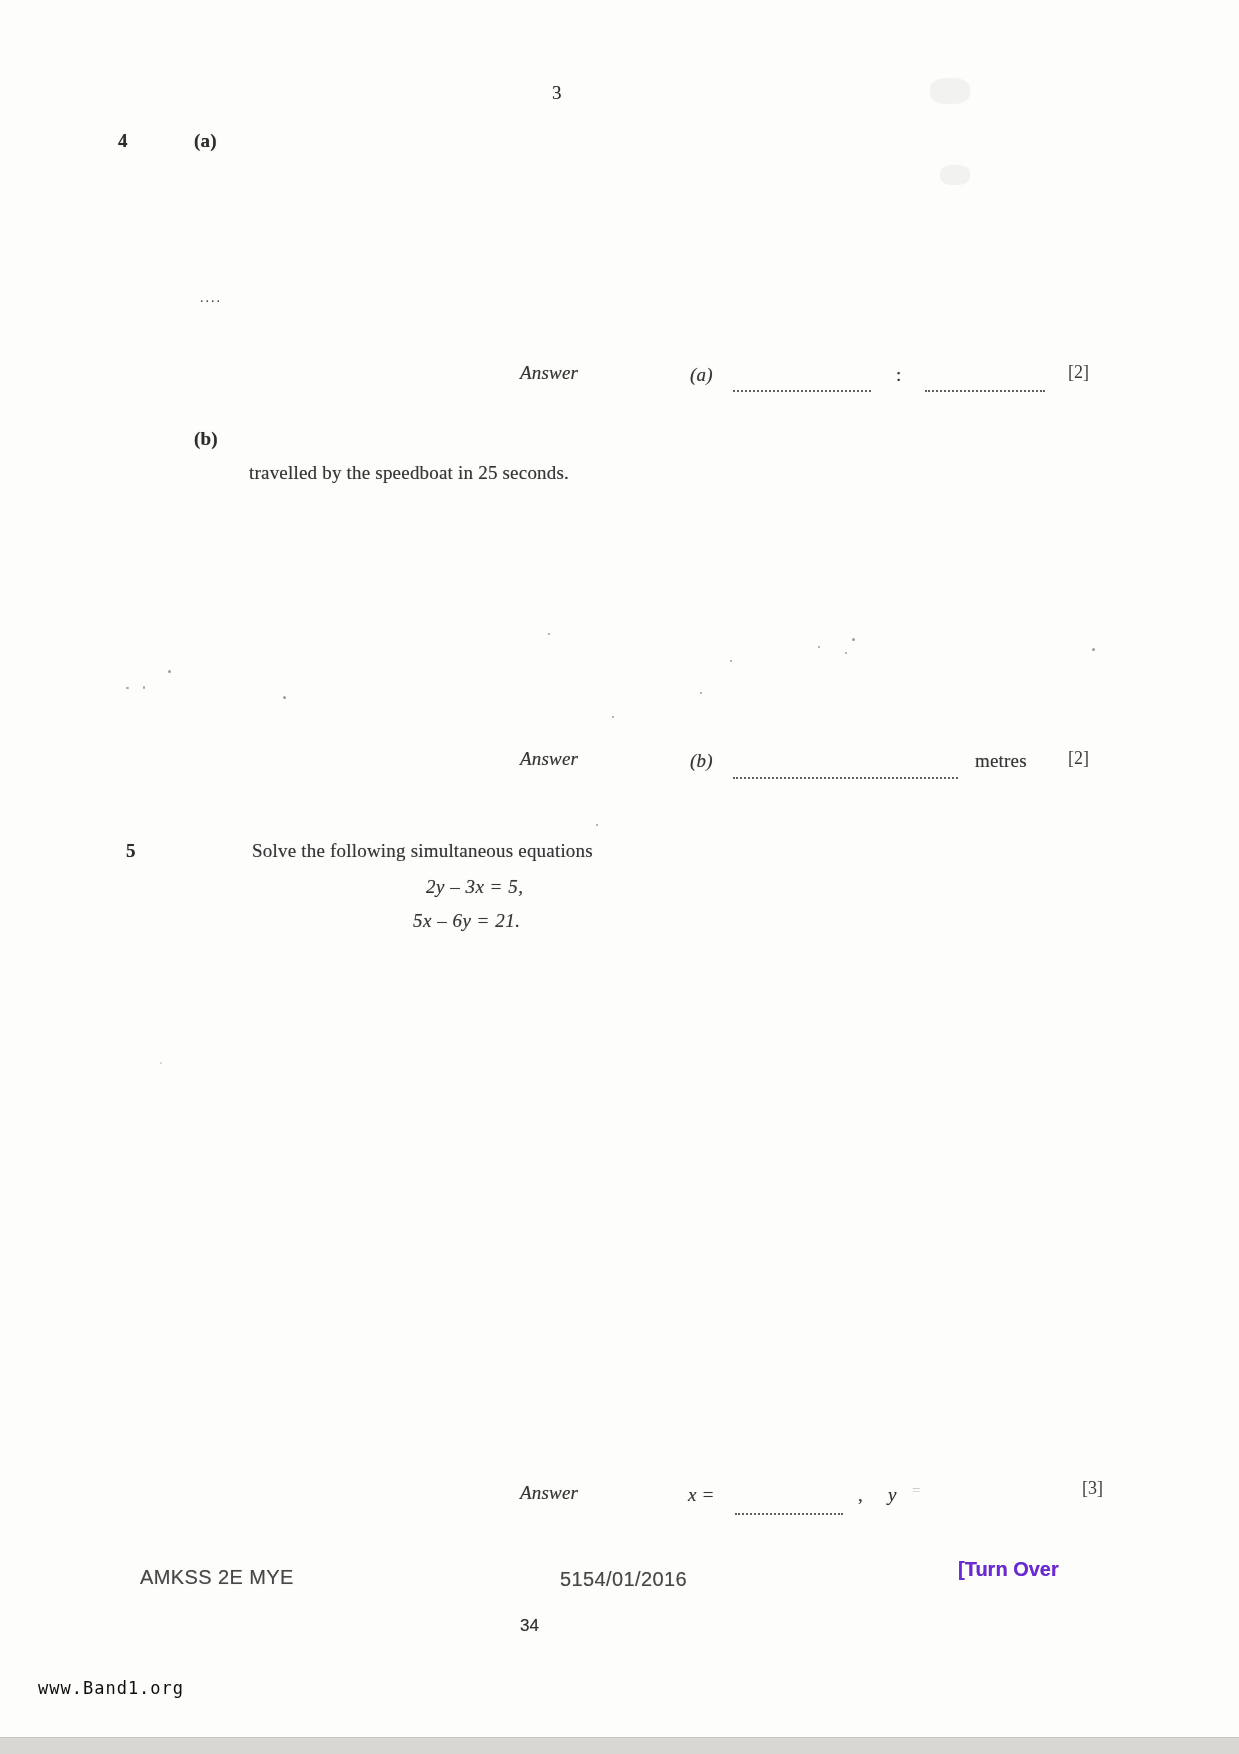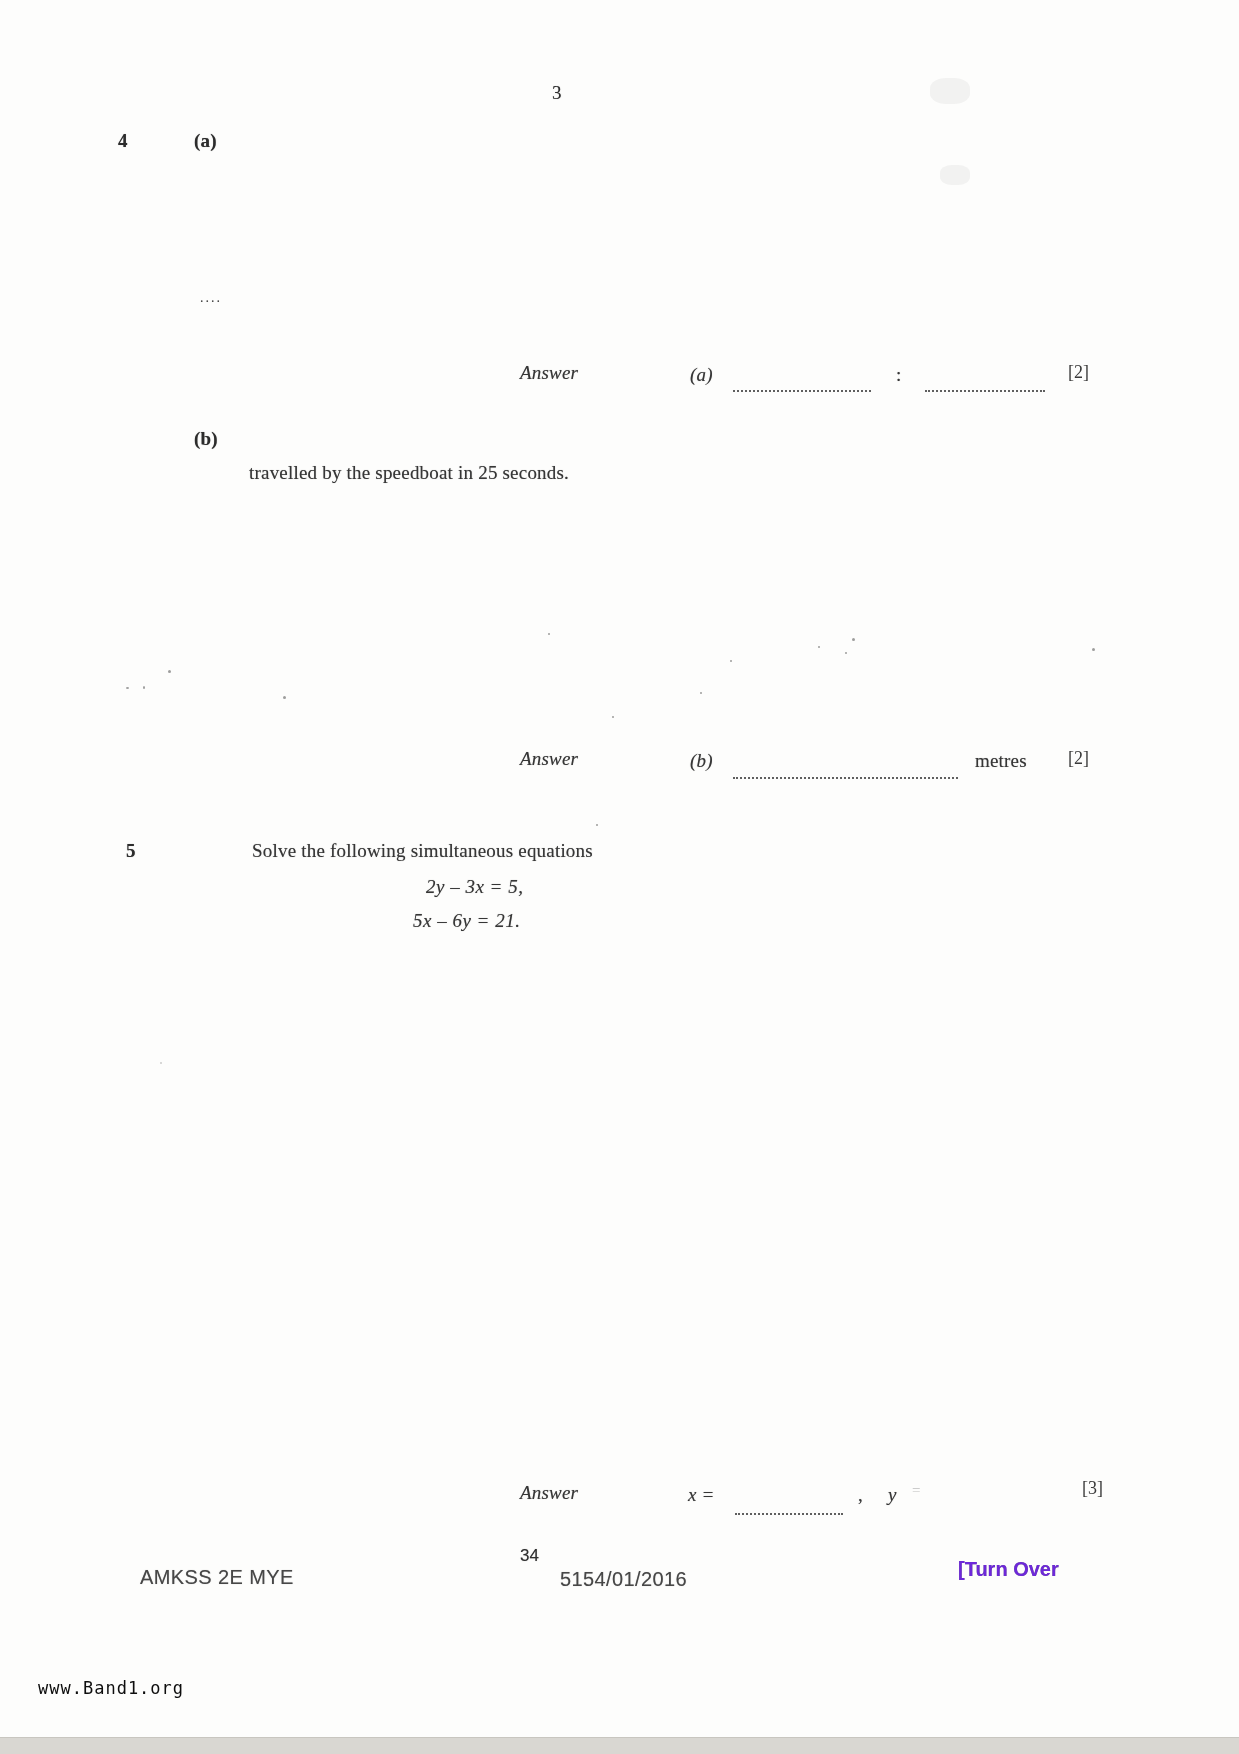--- a/index.html
+++ b/index.html
@@ -112,17 +112,17 @@
   <span class="abs dots" style="left:735px;top:1512px;width:108px;"></span>
   <div class="abs scan" style="left:858px;top:1484px;">,</div>
   <div class="abs scan it" style="left:888px;top:1484px;">y</div>
   <div class="abs" style="left:912px;top:1482px;font-size:15px;color:rgba(70,70,70,.35);">=</div>
   <div class="abs marks" style="left:1082px;top:1478px;">[3]</div>
 
   <div class="abs footer-sans" style="left:140px;top:1566px;">AMKSS 2E MYE</div>
   <div class="abs footer-sans" style="left:560px;top:1568px;">5154/01/2016</div>
   <div class="abs turnover" style="left:958px;top:1558px;">[Turn Over</div>
 
-  <div class="abs pagenum" style="left:520px;top:1546px;font-family:'Liberation Sans',sans-serif;font-size:17px;text-align:right;">34</div>
+  <div class="abs pagenum" style="left:520px;top:1616px;font-family:'Liberation Sans',sans-serif;font-size:17px;text-align:right;">34</div>
   <div class="abs watermark" style="left:38px;top:1678px;">www.Band1.org</div>
 
   <div id="edge-strip"></div>
 </div>
 
 </body></html>

